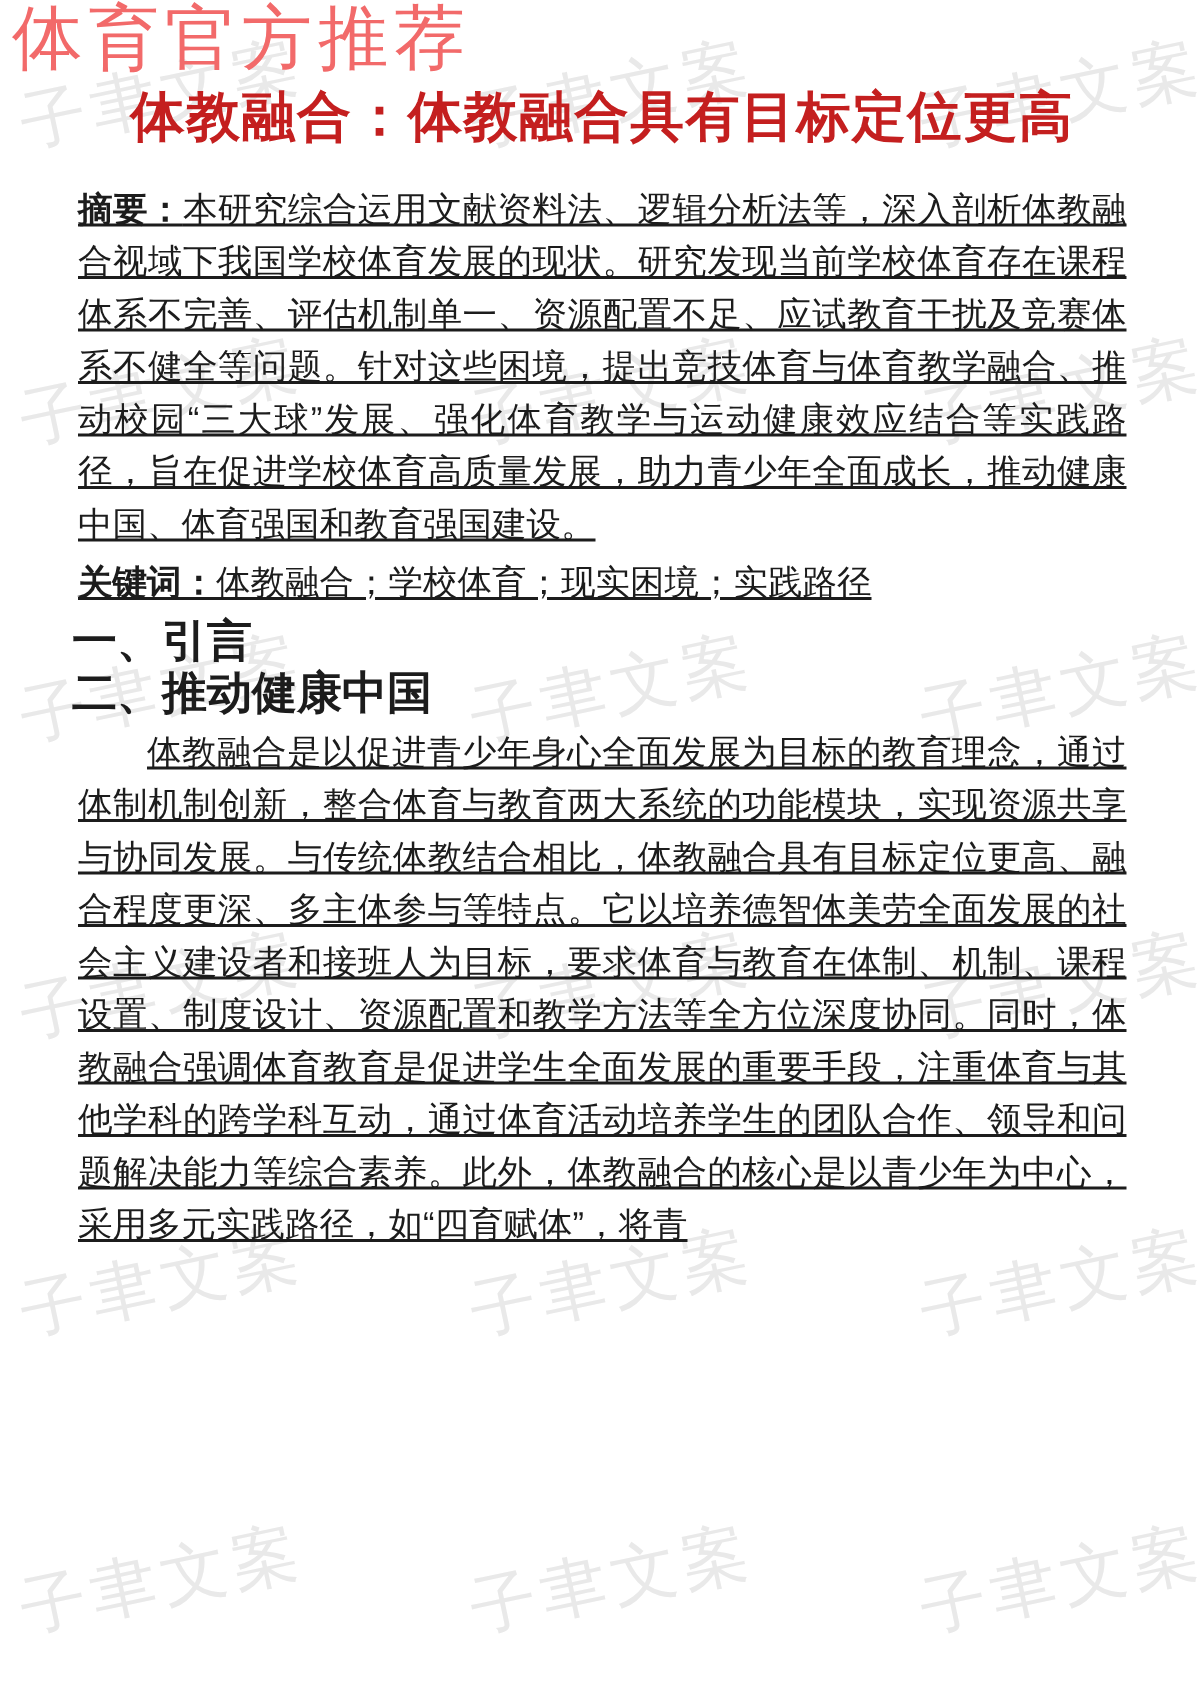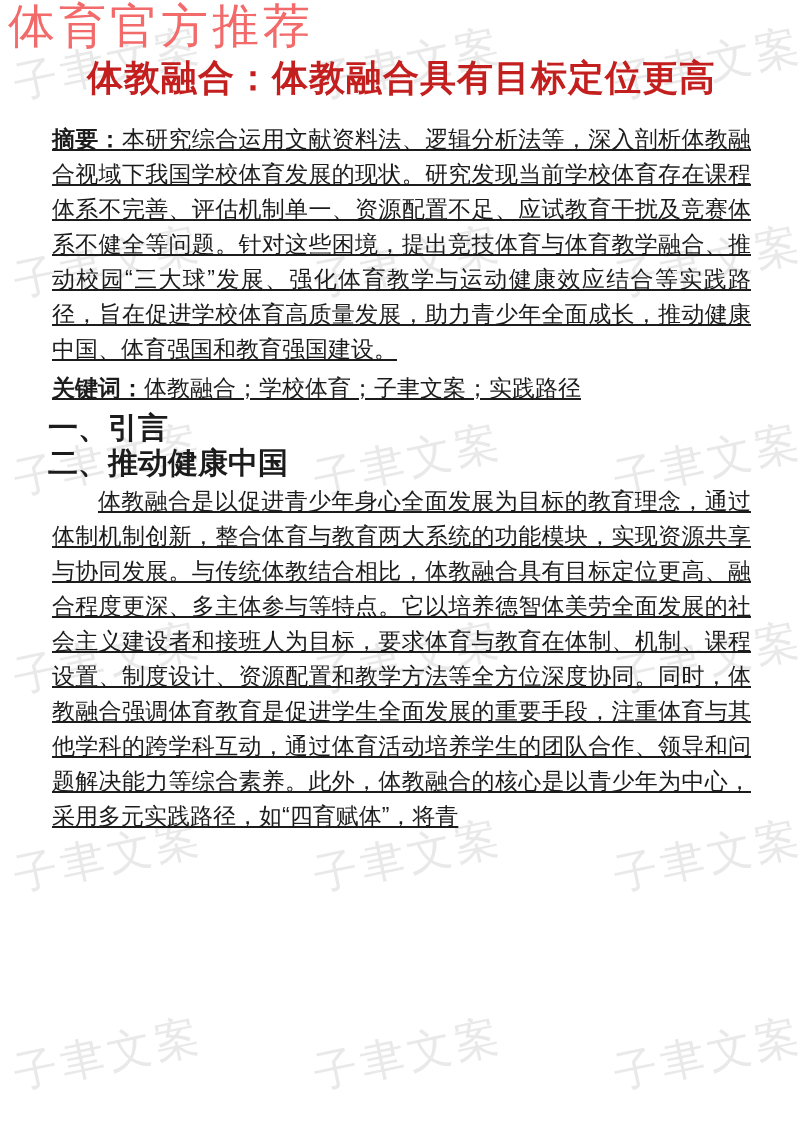--- a/index.html
+++ b/index.html
@@ -104,20 +104,20 @@
   </div>
 
 <div class="promo-badge">体育官方推荐</div>
 
 <div class="content">
   <h1 class="page-title">体教融合：体教融合具有目标定位更高</h1>
 
   <div class="body-text">
     <p><b class="label">摘要：</b><span>本研究综合运用文献资料法、逻辑分析法等，深入剖析体教融合视域下我国学校体育发展的现状。研究发现当前学校体育存在课程体系不完善、评估机制单一、资源配置不足、应试教育干扰及竞赛体系不健全等问题。针对这些困境，提出竞技体育与体育教学融合、推动校园“三大球”发展、强化体育教学与运动健康效应结合等实践路径，旨在促进学校体育高质量发展，助力青少年全面成长，推动健康中国、体育强国和教育强国建设。</span></p>
 
-    <p><b class="label">关键词：</b><span>体教融合；学校体育；子聿文案；实践路径</span></p>
+    <p><b class="label">关键词：</b><span>体教融合；学校体育；现实困境；实践路径</span></p>
 
     <h2>一、引言</h2>
 
     <h2>二、推动健康中国</h2>
     <p class="indent">体教融合是以促进青少年身心全面发展为目标的教育理念，通过体制机制创新，整合体育与教育两大系统的功能模块，实现资源共享与协同发展。与传统体教结合相比，体教融合具有目标定位更高、融合程度更深、多主体参与等特点。它以培养德智体美劳全面发展的社会主义建设者和接班人为目标，要求体育与教育在体制、机制、课程设置、制度设计、资源配置和教学方法等全方位深度协同。同时，体教融合强调体育教育是促进学生全面发展的重要手段，注重体育与其他学科的跨学科互动，通过体育活动培养学生的团队合作、领导和问题解决能力等综合素养。此外，体教融合的核心是以青少年为中心，采用多元实践路径，如“四育赋体”，将青</p>
   </div>
 </div>
 
 </body></html>

